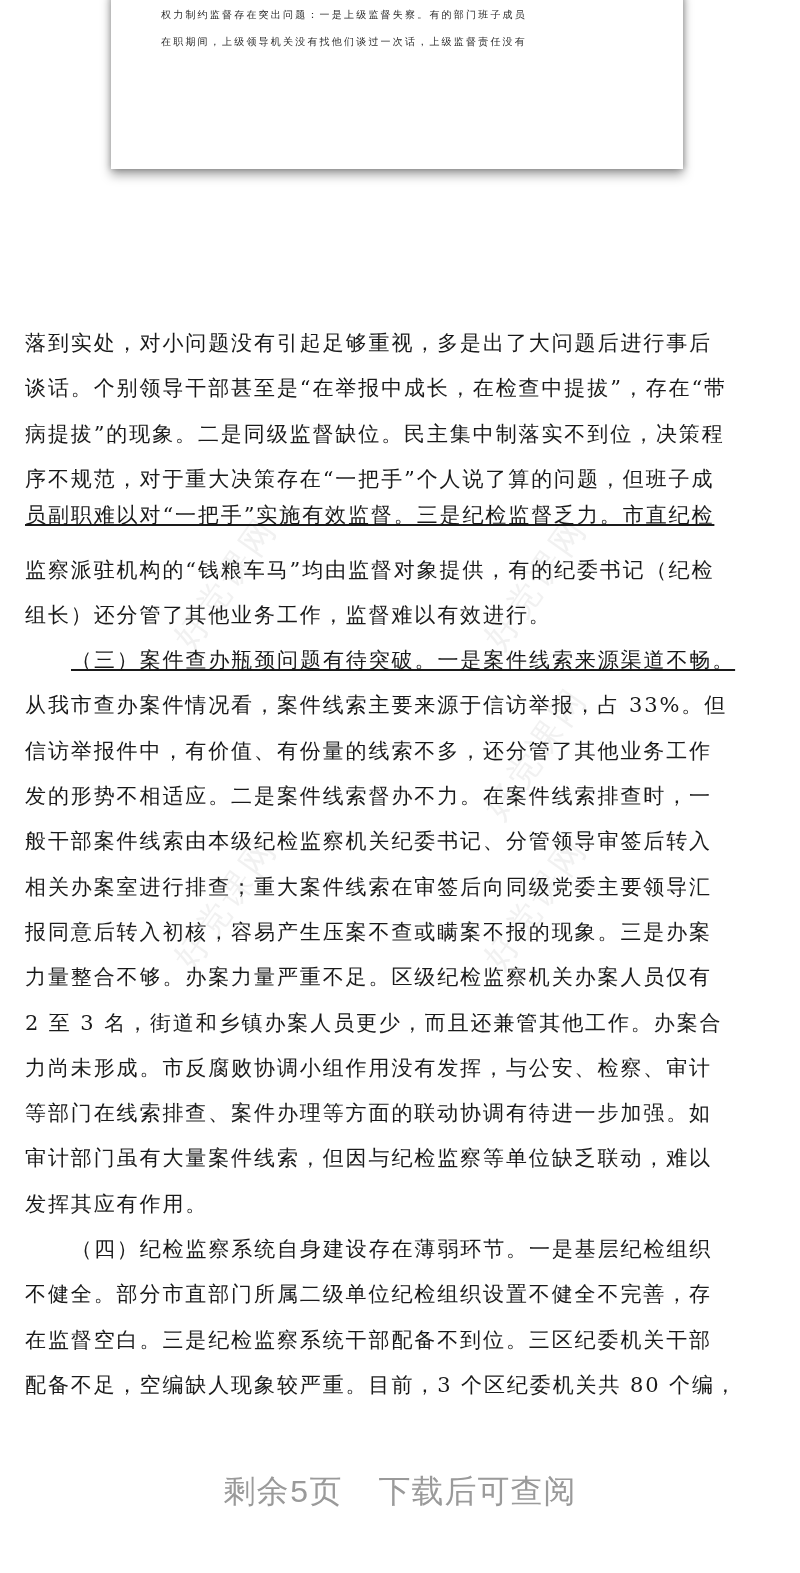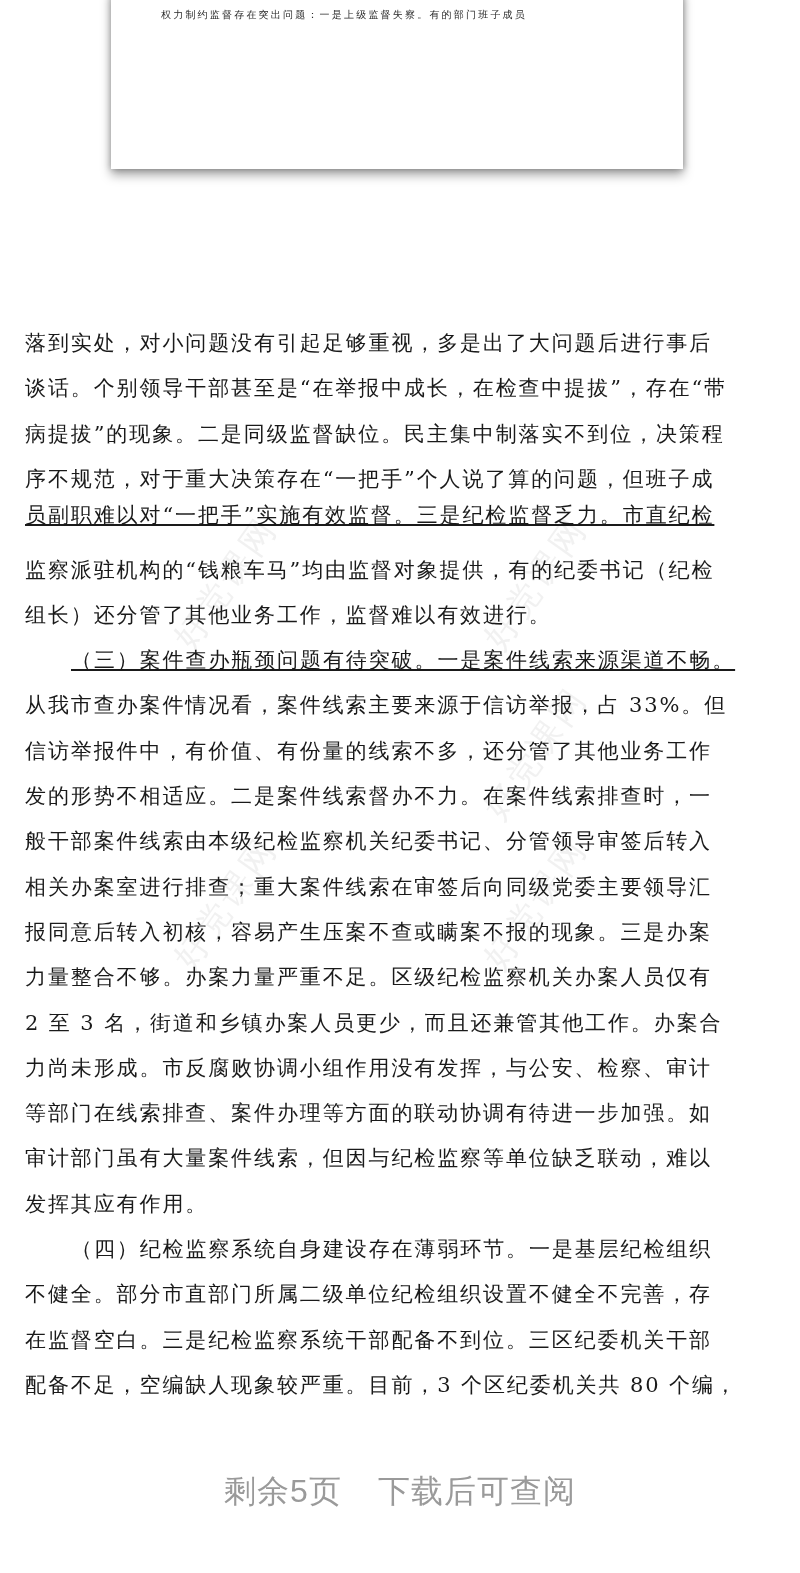--- a/index.html
+++ b/index.html
@@ -19,29 +19,30 @@
   .para-line { position: absolute; left: 25px; font-size: 21px; letter-spacing: 1.9px;
                white-space: nowrap; color: #1a1a1a; line-height: 30px; }
 
   
   .watermark { position: absolute; font-size: 34px; color: rgba(180,180,180,0.18);
                transform: rotate(-55deg); white-space: nowrap; letter-spacing: 4px;
                font-family: "DejaVu Sans", sans-serif; pointer-events: none; }
 
   
   .more-banner { position: absolute; left: 0; top: 1470px; width: 800px; text-align: center;
-                 font-family: Liberation Sans, sans-serif; font-size: 32px;
+                 font-family: Liberation Mono, monospace; font-size: 32px;
                  color: #9a9a9a; letter-spacing: 1px; }
   .more-banner .gap { display: inline-block; width: 36px; }
 </style>
 </head>
 <body>
 
 <div class="prev-card">
   <div class="line l1">权力制约监督存在突出问题：一是上级监督失察。有的部门班子成员</div>
+  <div class="line l2">在职期间，上级领导机关没有找他们谈过一次话，上级监督责任没有</div>
 </div>
 
 <div>
   <div class="watermark" style="left:150px; top:560px;">好党课网</div>
   <div class="watermark" style="left:460px; top:560px;">好党课网</div>
   <div class="watermark" style="left:150px; top:880px;">好党课网</div>
   <div class="watermark" style="left:460px; top:880px;">好党课网</div>
   <div class="watermark" style="left:460px; top:730px;">好党课网</div>
 </div>
 

